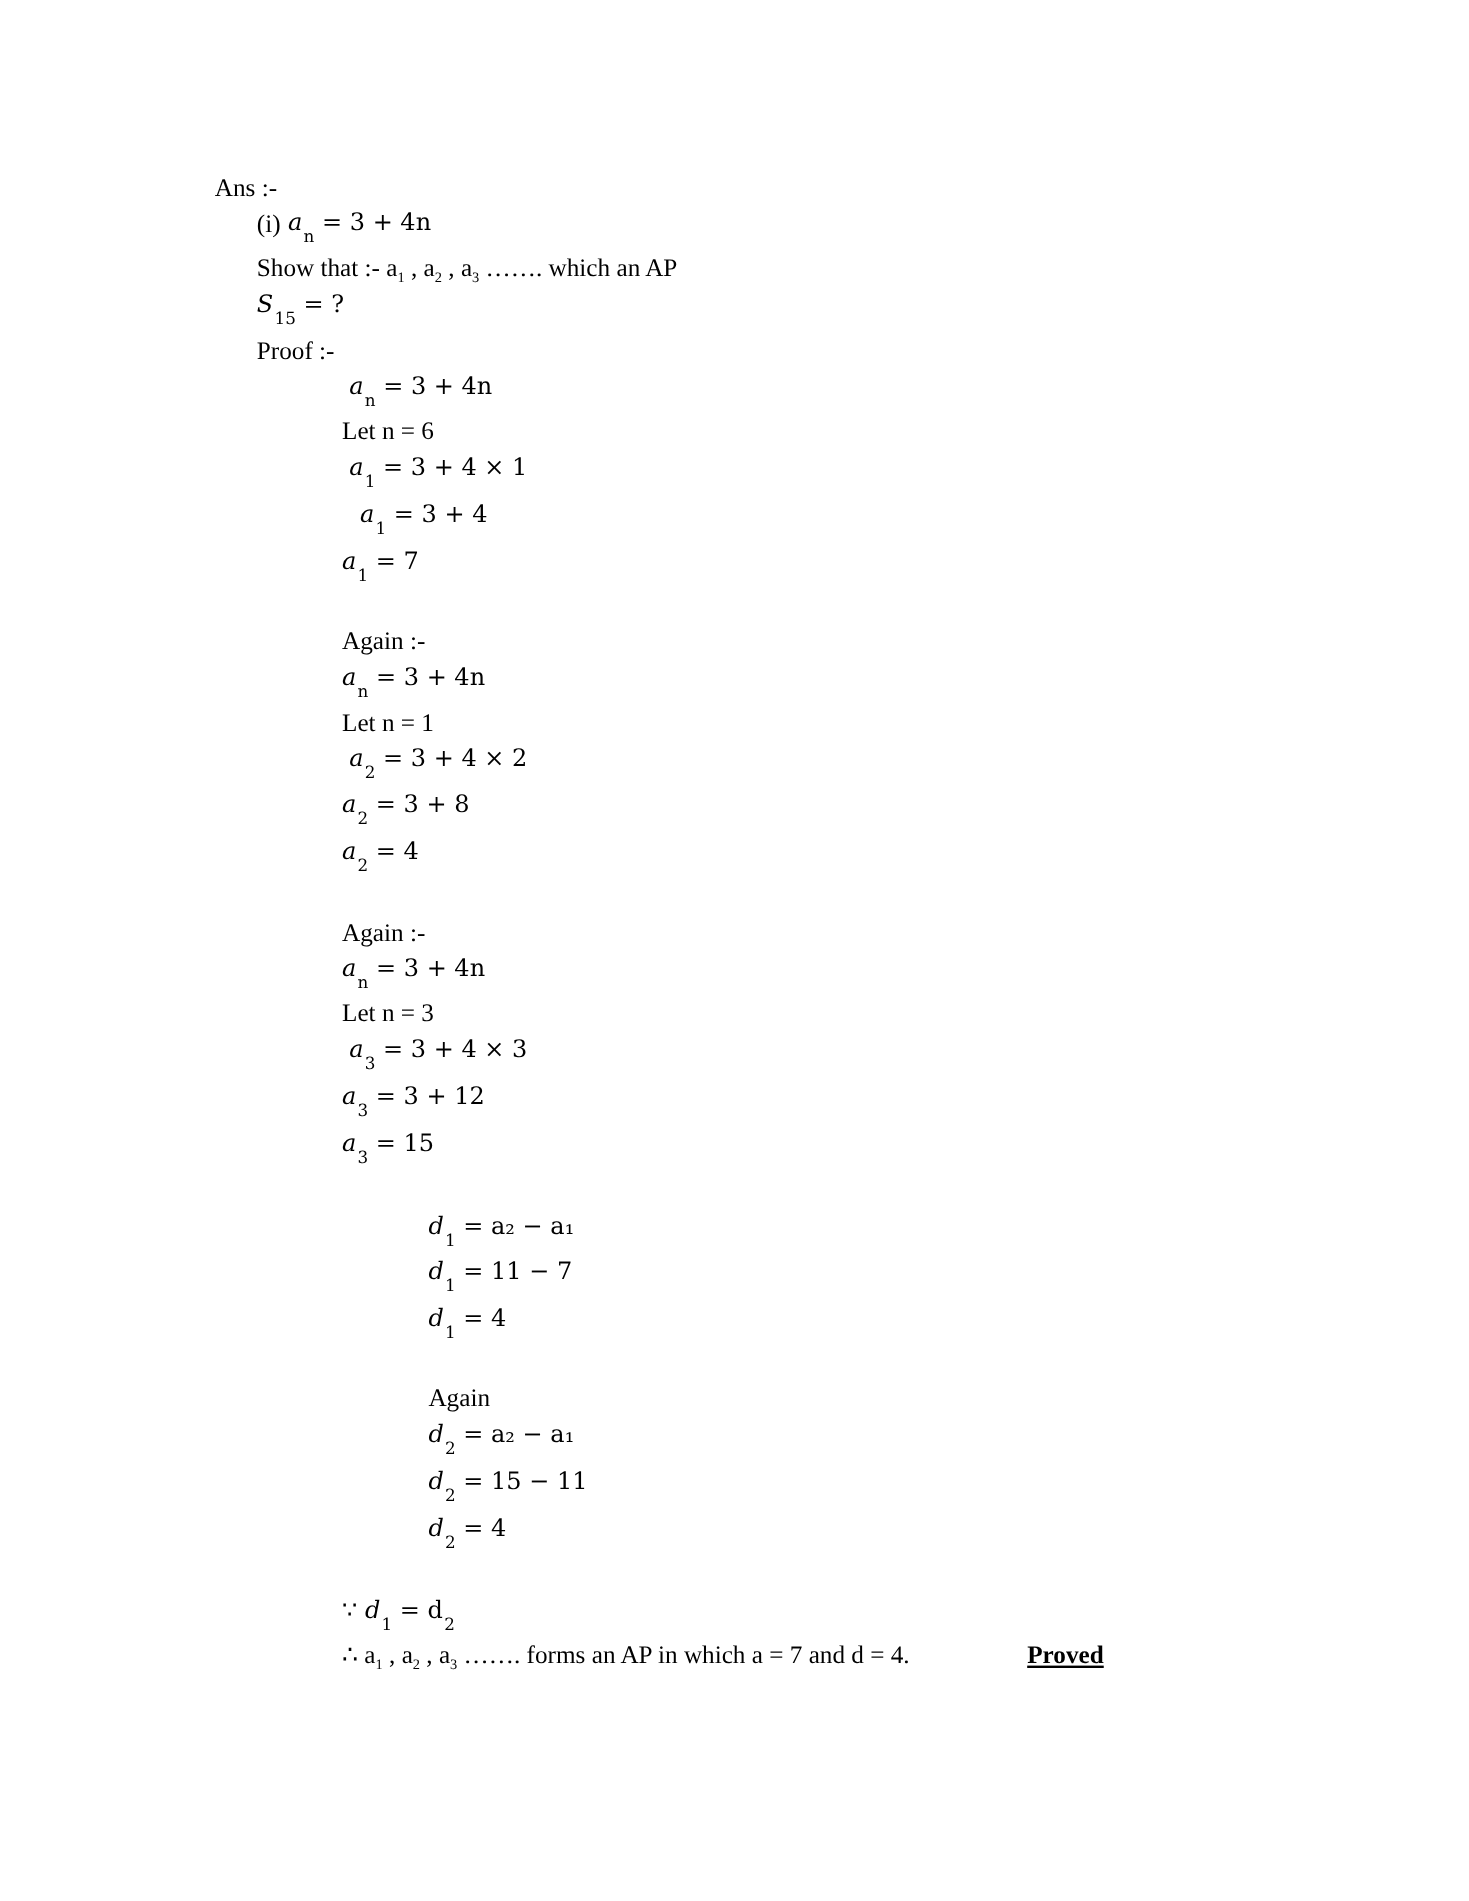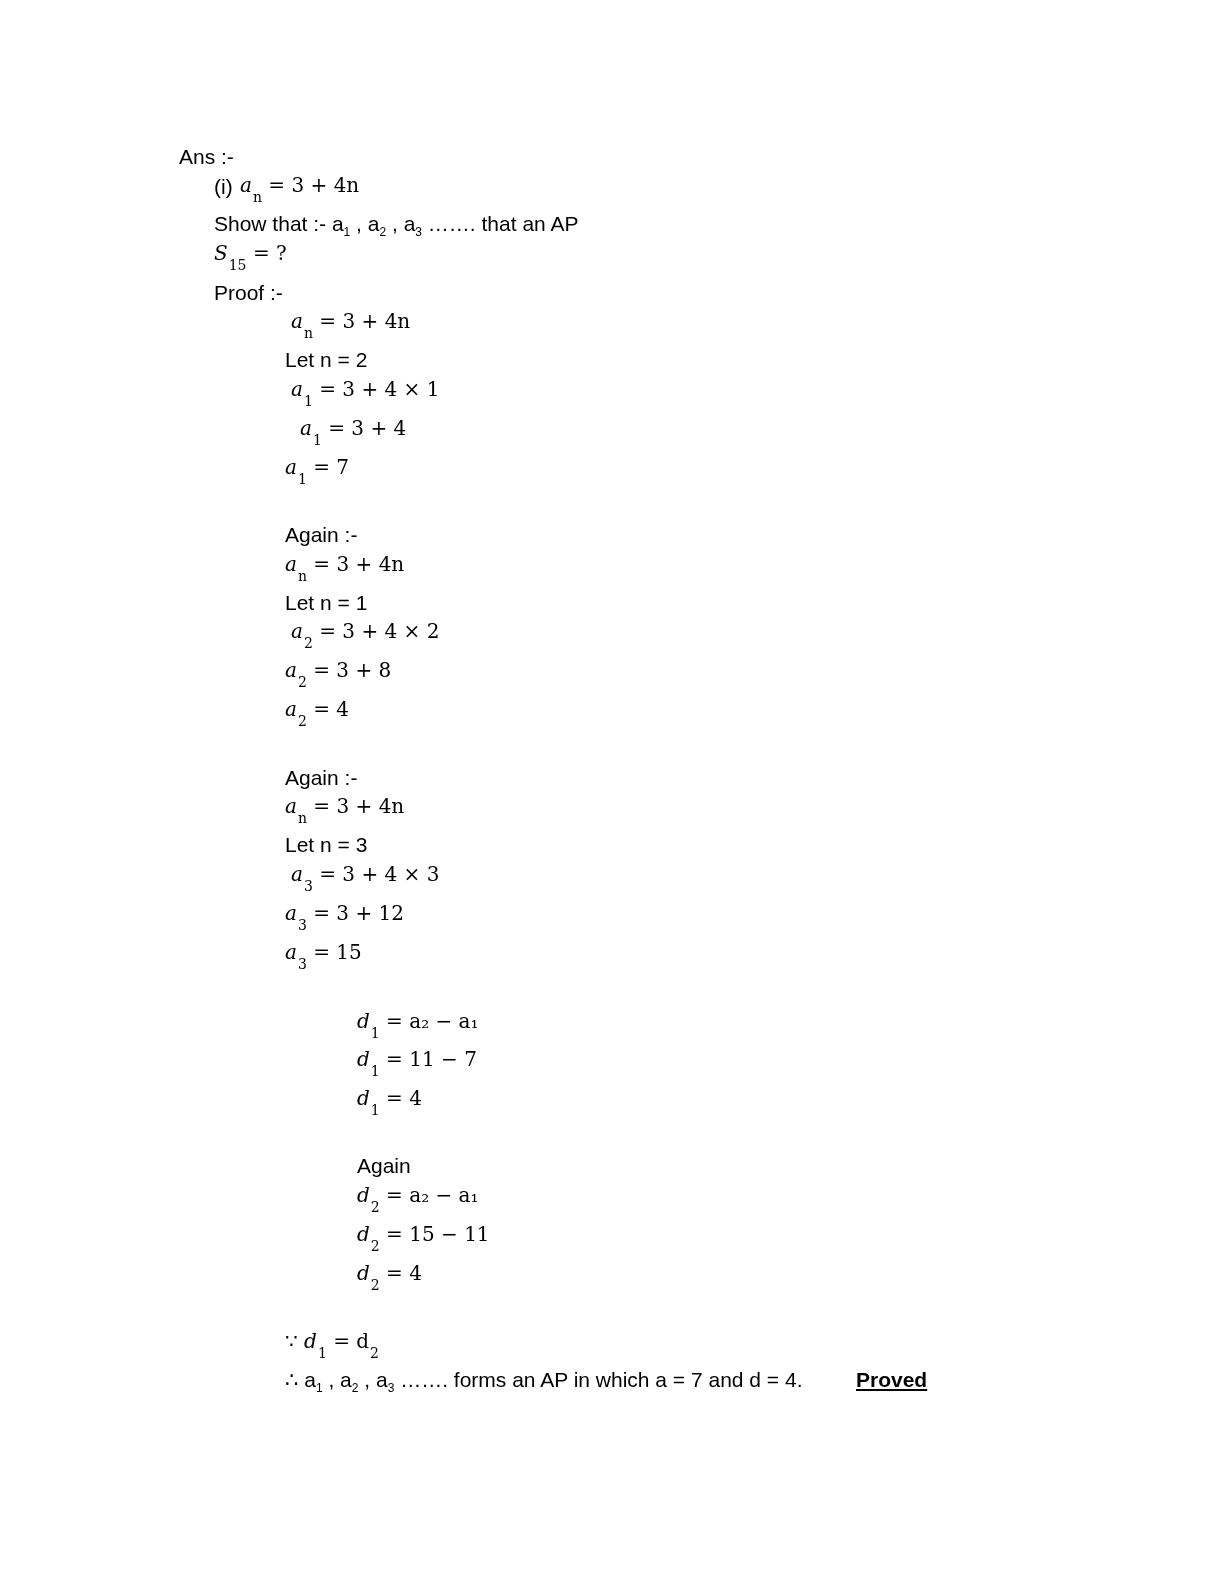--- a/index.html
+++ b/index.html
@@ -1,39 +1,39 @@
 <!DOCTYPE html>
 <html><head>
 <meta charset="utf-8">
 <style>
   html, body { margin:0; padding:0; background:#ffffff; }
   body { width:1224px; height:1584px; position:relative; overflow:hidden; color:#000; }
-  .t { position:absolute; font-family:Liberation Sans, sans-serif; font-size:21px; white-space:nowrap; line-height:1; }
+  .t { position:absolute; font-family:Liberation Serif, serif; font-size:21px; white-space:nowrap; line-height:1; }
   .m { position:absolute; font-family:"DejaVu Serif", serif; font-size:20px; white-space:nowrap; line-height:1;text-align:center; }
   .m i { font-style:italic; }
   .sub { font-size:14px; position:relative; top:10px; margin-left:1px; }
   .ssub { font-size:12px; position:relative; top:5px; }
   .proved { font-weight:bold; text-decoration:underline;text-align:right; }
 </style>
 </head>
 <body>
 
 <div class="t" style="left:179px;top:146px">Ans :-</div>
 
 <div class="t" style="left:214px;top:176px">(i)</div>
 <div class="m" style="left:240px;top:175px"><i>a</i><span class="sub">n</span> <span>= 3 + 4n</span></div>
 
-<div class="t" style="left:214px;top:213px"><span>Show that :- a</span><span class="ssub">1</span><span> , a</span><span class="ssub">2</span><span> , a</span><span class="ssub">3</span><span> ……. that an AP</span></div>
+<div class="t" style="left:214px;top:213px"><span>Show that :- a</span><span class="ssub">1</span><span> , a</span><span class="ssub">2</span><span> , a</span><span class="ssub">3</span><span> ……. which an AP</span></div>
 
 <div class="m" style="left:214px;top:243px"><i>S</i><span class="sub">15</span> <span>= ?</span></div>
 
 <div class="t" style="left:214px;top:282px">Proof :-</div>
 
 <div class="m" style="left:291px;top:311px"><i>a</i><span class="sub">n</span> <span>= 3 + 4n</span></div>
-<div class="t" style="left:285px;top:349px">Let n = 2</div>
+<div class="t" style="left:285px;top:349px">Let n = 6</div>
 <div class="m" style="left:291px;top:379px"><i>a</i><span class="sub">1</span> <span>= 3 + 4 × 1</span></div>
 <div class="m" style="left:300px;top:418px"><i>a</i><span class="sub">1</span> <span>= 3 + 4</span></div>
 <div class="m" style="left:285px;top:457px"><i>a</i><span class="sub">1</span> <span>= 7</span></div>
 
 <div class="t" style="left:285px;top:524px">Again :-</div>
 <div class="m" style="left:285px;top:554px"><i>a</i><span class="sub">n</span> <span>= 3 + 4n</span></div>
 <div class="t" style="left:285px;top:592px">Let n = 1</div>
 <div class="m" style="left:291px;top:621px"><i>a</i><span class="sub">2</span> <span>= 3 + 4 × 2</span></div>
 <div class="m" style="left:285px;top:660px"><i>a</i><span class="sub">2</span> <span>= 3 + 8</span></div>
 <div class="m" style="left:285px;top:699px"><i>a</i><span class="sub">2</span> <span>= 4</span></div>

